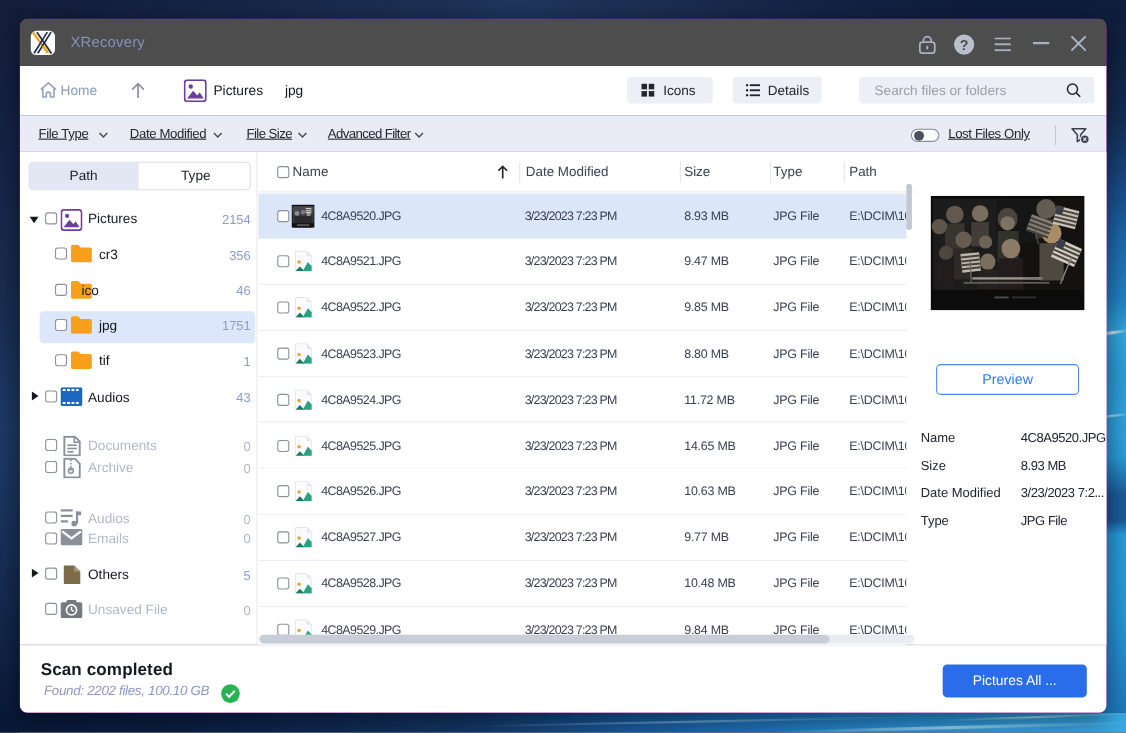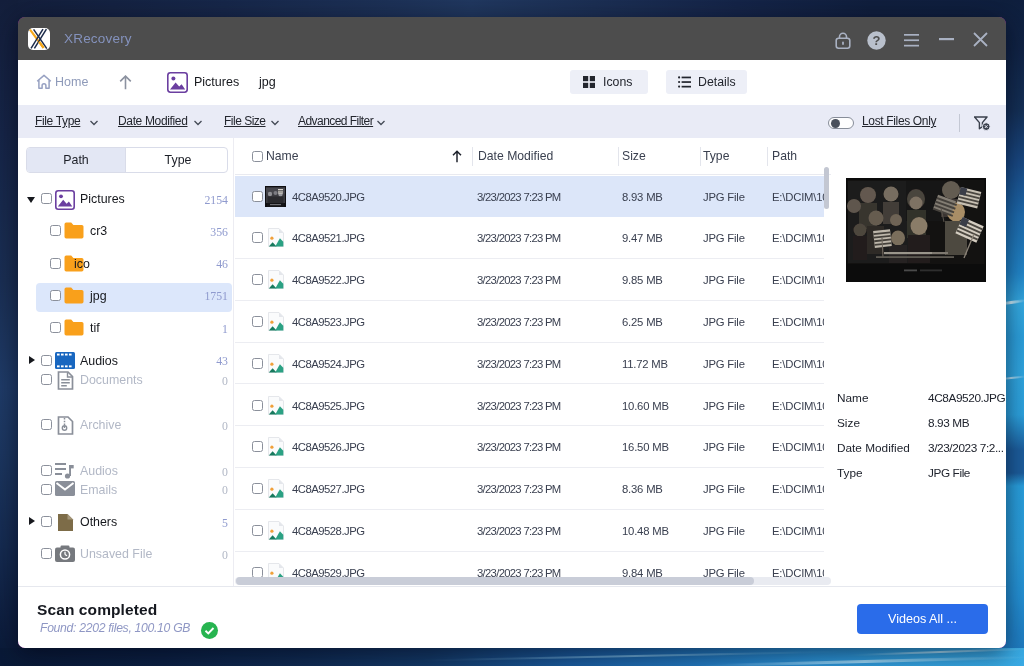--- a/index.html
+++ b/index.html
@@ -47,21 +47,21 @@
 #tabPath { position:absolute; left:0; top:0; width:99px; height:24px; background:#e3e7f4; border-radius:3px 0 0 3px; border-right:1px solid #d9dce9; }
 #tabs .tablbl { font-size:12.4px; color:#1c1f27; text-align:center; line-height:24px; }
 #tabType { position:absolute; left:100px; top:0; width:102px; height:24px; }
 .trow { position:absolute; left:0; width:216px; height:32px; }
 .trow .hl { position:absolute; left:18px; top:2px; width:196px; height:29.5px; background:#dce7fb; border-radius:4px; }
 .arrow-d { position:absolute; top:13px; width:0; height:0; border-left:4.5px solid transparent; border-right:4.5px solid transparent; border-top:6px solid #16181d; }
 .arrow-r { position:absolute; top:10px; width:0; height:0; border-top:4.5px solid transparent; border-bottom:4.5px solid transparent; border-left:6px solid #16181d; }
 .cb { position:absolute; width:11px; height:11px; border:1.4px solid #8b909b; border-radius:2.5px; background:#fff; }
 .tlabel { position:absolute; font-size:12.4px; color:#16181d; top:8px; }
 .tlabel.dim { color:#b2b8c6; }
-.tcount { position:absolute; right:6px; top:8.5px; font-size:11.8px; color:#8f9ace;font-family:Liberation Serif, serif; }
+.tcount { position:absolute; right:6px; top:8.5px; font-size:11.8px; color:#8f9ace; }
 .tcount.dim { color:#b2b8c6; }
 .ticon { position:absolute; top:6px; }
 
 #table { position:absolute; left:217px; top:0; width:596px; height:448px; }
 #thead { position:absolute; left:0; top:0; width:100%; height:37px; border-bottom:1px solid #e9eaf0; }
 .hcell { position:absolute; top:0; height:37px; line-height:37px; font-size:12.2px; color:#3b4150; }
 .hdiv { position:absolute; top:9px; width:1px; height:19px; background:#e3e5ec; }
 .frow { position:absolute; left:0; width:589px; height:41.8px; overflow:hidden; border-bottom:1px solid #ecedf2; background:#fff; }
 .frow.sel { background:#dce6f9; border-bottom:1px solid #dce6f9; }
 .fcb { position:absolute; left:17px; top:15px; width:11px; height:11px; border:1.4px solid #8b909b; border-radius:2.5px; background:#fff; }
@@ -167,20 +167,27 @@
       <svg class="ic" style="left:12px;top:6px" width="13" height="12" viewBox="0 0 13 12">
         <circle cx="1.1" cy="1.4" r="1.1" fill="#23262e"></circle>
           <circle cx="1.1" cy="6" r="1.1" fill="#23262e"></circle>
           <circle cx="1.1" cy="10.6" r="1.1" fill="#23262e"></circle>
         <rect x="3.6" y="0.6" width="9.4" height="1.7" fill="#23262e"></rect>
           <rect x="3.6" y="5.2" width="9.4" height="1.7" fill="#23262e"></rect>
           <rect x="3.6" y="9.8" width="9.4" height="1.7" fill="#23262e"></rect>
       </svg>
       <span style="position:absolute;left:32px">Details</span>
     </div>
+    <div id="searchBox">
+      <span>Search files or folders</span>
+      <svg class="ic" style="left:188px;top:5px" width="14" height="14" viewBox="0 0 14 14">
+        <circle cx="6" cy="6" r="4.6" fill="none" stroke="#23262e" stroke-width="1.4"></circle>
+        <line x1="9.4" y1="9.4" x2="13" y2="13" stroke="#23262e" stroke-width="1.4"></line>
+      </svg>
+    </div>
   </div>
 
   <div id="filterbar">
     <span class="fitem" style="left:17px">File Type</span>
     <svg class="ic" style="left:71px;top:14.5px" width="10" height="6" viewBox="0 0 9 6">
         <path d="M1 1 L4.5 4.5 L8 1" fill="none" stroke="#444a56" stroke-width="1.3"></path>
       </svg>
     <span class="fitem" style="left:100px">Date Modified</span>
     <svg class="ic" style="left:175px;top:14.5px" width="10" height="6" viewBox="0 0 9 6">
         <path d="M1 1 L4.5 4.5 L8 1" fill="none" stroke="#444a56" stroke-width="1.3"></path>
@@ -271,21 +278,21 @@
                 <rect x="10" y="1.6" width="2.6" height="1.9" fill="#fff"></rect>
                 <rect x="14" y="1.6" width="2.6" height="1.9" fill="#fff"></rect>
                 <rect x="2" y="13.4" width="2.6" height="1.9" fill="#fff"></rect>
                 <rect x="6" y="13.4" width="2.6" height="1.9" fill="#fff"></rect>
                 <rect x="10" y="13.4" width="2.6" height="1.9" fill="#fff"></rect>
                 <rect x="14" y="13.4" width="2.6" height="1.9" fill="#fff"></rect>
               </svg></span>
             <span class="tlabel " style="left:62px">Audios</span>
             <span class="tcount ">43</span>
           </div>
-          <div class="trow" style="top:227px">
+          <div class="trow" style="top:252px">
             <div class="cb" style="left:23px;top:9px"></div>
             <span class="ticon" style="left:39px"><svg width="17" height="19" viewBox="0 0 17 19">
                 <path d="M1.5 1 H11 L15.5 5.5 V18 H1.5 Z" fill="#fff" stroke="#8a8f99" stroke-width="1.7"></path>
                 <path d="M10.5 1.3 V6 H15.2" fill="none" stroke="#8a8f99" stroke-width="1.4"></path>
                 <rect x="4.2" y="8" width="8.6" height="1.5" fill="#8a8f99"></rect>
                 <rect x="4.2" y="11" width="8.6" height="1.5" fill="#8a8f99"></rect>
                 <rect x="4.2" y="14" width="5.6" height="1.5" fill="#8a8f99"></rect>
               </svg></span>
             <span class="tlabel dim" style="left:62px">Documents</span>
             <span class="tcount dim">0</span>
@@ -420,21 +427,21 @@
             <div class="fcb"></div>
             <span class="fico"><svg width="16" height="19" viewBox="0 0 16 19">
                 <path d="M0.5 0.5 H11 L15.5 5 V18.5 H0.5 Z" fill="#fafbfc" stroke="#e2e4e9" stroke-width="0.9"></path>
                 <path d="M11 0.5 V5 H15.5 Z" fill="#e4e6eb"></path>
                 <circle cx="3.9" cy="10.2" r="1.6" fill="#f0a03a"></circle>
                 <path d="M0.8 18.4 L4.6 14.2 L8.6 18.4 Z" fill="#177a5e"></path>
                 <path d="M7.2 18.4 L11.9 10.2 L15.3 13.8 V18.4 Z" fill="#2ba183"></path>
               </svg></span>
             <span class="fname">4C8A9523.JPG</span>
             <span class="fdate">3/23/2023 7:23 PM</span>
-            <span class="fsize">6.25 MB</span>
+            <span class="fsize">8.80 MB</span>
             <span class="ftype">JPG File</span>
             <span class="fpath">E:\DCIM\10</span>
           </div>
           <div class="frow " style="top:204.7px">
             <div class="fcb"></div>
             <span class="fico"><svg width="16" height="19" viewBox="0 0 16 19">
                 <path d="M0.5 0.5 H11 L15.5 5 V18.5 H0.5 Z" fill="#fafbfc" stroke="#e2e4e9" stroke-width="0.9"></path>
                 <path d="M11 0.5 V5 H15.5 Z" fill="#e4e6eb"></path>
                 <circle cx="3.9" cy="10.2" r="1.6" fill="#f0a03a"></circle>
                 <path d="M0.8 18.4 L4.6 14.2 L8.6 18.4 Z" fill="#177a5e"></path>
@@ -450,51 +457,51 @@
             <div class="fcb"></div>
             <span class="fico"><svg width="16" height="19" viewBox="0 0 16 19">
                 <path d="M0.5 0.5 H11 L15.5 5 V18.5 H0.5 Z" fill="#fafbfc" stroke="#e2e4e9" stroke-width="0.9"></path>
                 <path d="M11 0.5 V5 H15.5 Z" fill="#e4e6eb"></path>
                 <circle cx="3.9" cy="10.2" r="1.6" fill="#f0a03a"></circle>
                 <path d="M0.8 18.4 L4.6 14.2 L8.6 18.4 Z" fill="#177a5e"></path>
                 <path d="M7.2 18.4 L11.9 10.2 L15.3 13.8 V18.4 Z" fill="#2ba183"></path>
               </svg></span>
             <span class="fname">4C8A9525.JPG</span>
             <span class="fdate">3/23/2023 7:23 PM</span>
-            <span class="fsize">10.60 MB</span>
+            <span class="fsize">14.65 MB</span>
             <span class="ftype">JPG File</span>
             <span class="fpath">E:\DCIM\10</span>
           </div>
           <div class="frow " style="top:288.29999999999995px">
             <div class="fcb"></div>
             <span class="fico"><svg width="16" height="19" viewBox="0 0 16 19">
                 <path d="M0.5 0.5 H11 L15.5 5 V18.5 H0.5 Z" fill="#fafbfc" stroke="#e2e4e9" stroke-width="0.9"></path>
                 <path d="M11 0.5 V5 H15.5 Z" fill="#e4e6eb"></path>
                 <circle cx="3.9" cy="10.2" r="1.6" fill="#f0a03a"></circle>
                 <path d="M0.8 18.4 L4.6 14.2 L8.6 18.4 Z" fill="#177a5e"></path>
                 <path d="M7.2 18.4 L11.9 10.2 L15.3 13.8 V18.4 Z" fill="#2ba183"></path>
               </svg></span>
             <span class="fname">4C8A9526.JPG</span>
             <span class="fdate">3/23/2023 7:23 PM</span>
-            <span class="fsize">16.50 MB</span>
+            <span class="fsize">10.63 MB</span>
             <span class="ftype">JPG File</span>
             <span class="fpath">E:\DCIM\10</span>
           </div>
           <div class="frow " style="top:330.09999999999997px">
             <div class="fcb"></div>
             <span class="fico"><svg width="16" height="19" viewBox="0 0 16 19">
                 <path d="M0.5 0.5 H11 L15.5 5 V18.5 H0.5 Z" fill="#fafbfc" stroke="#e2e4e9" stroke-width="0.9"></path>
                 <path d="M11 0.5 V5 H15.5 Z" fill="#e4e6eb"></path>
                 <circle cx="3.9" cy="10.2" r="1.6" fill="#f0a03a"></circle>
                 <path d="M0.8 18.4 L4.6 14.2 L8.6 18.4 Z" fill="#177a5e"></path>
                 <path d="M7.2 18.4 L11.9 10.2 L15.3 13.8 V18.4 Z" fill="#2ba183"></path>
               </svg></span>
             <span class="fname">4C8A9527.JPG</span>
             <span class="fdate">3/23/2023 7:23 PM</span>
-            <span class="fsize">8.36 MB</span>
+            <span class="fsize">9.77 MB</span>
             <span class="ftype">JPG File</span>
             <span class="fpath">E:\DCIM\10</span>
           </div>
           <div class="frow " style="top:371.9px">
             <div class="fcb"></div>
             <span class="fico"><svg width="16" height="19" viewBox="0 0 16 19">
                 <path d="M0.5 0.5 H11 L15.5 5 V18.5 H0.5 Z" fill="#fafbfc" stroke="#e2e4e9" stroke-width="0.9"></path>
                 <path d="M11 0.5 V5 H15.5 Z" fill="#e4e6eb"></path>
                 <circle cx="3.9" cy="10.2" r="1.6" fill="#f0a03a"></circle>
                 <path d="M0.8 18.4 L4.6 14.2 L8.6 18.4 Z" fill="#177a5e"></path>
@@ -595,20 +602,21 @@
 <rect x="86" y="74" width="16" height="2" fill="#7e7970"></rect>
 <rect x="1.5" y="86" width="137" height="18" fill="#0c0c0c"></rect>
 <rect x="58" y="91.5" width="13" height="1.8" fill="#4a4a4a"></rect>
 <rect x="74" y="91.5" width="22" height="1.8" fill="#2e2e2e"></rect>
 <defs>
             <filter id="pblur">
               <feGaussianBlur stdDeviation="0.65"></feGaussianBlur>
             </filter>
           </defs>
 </svg>
+      <div id="previewBtn">Preview</div>
       <div class="drow" style="top:253px">
           <b>Name</b>
           <span>4C8A9520.JPG</span>
         </div>
       <div class="drow" style="top:278px">
           <b>Size</b>
           <span>8.93 MB</span>
         </div>
       <div class="drow" style="top:303px">
           <b>Date Modified</b>
@@ -622,15 +630,15 @@
   </div>
 
   <div id="bottombar">
     <div id="scanTitle">Scan completed</div>
     <div id="foundTxt">Found: 2202 files, 100.10 GB</div>
     <div id="checkCircle">
       <svg width="17" height="17" viewBox="0 0 17 17">
           <path d="M4.5 8.7 L7.3 11.4 L12.5 6" fill="none" stroke="#fff" stroke-width="1.9"></path>
         </svg>
     </div>
-    <div id="recoverBtn">Videos All ...</div>
+    <div id="recoverBtn">Pictures All ...</div>
   </div>
 </div>
 
 </body></html>

